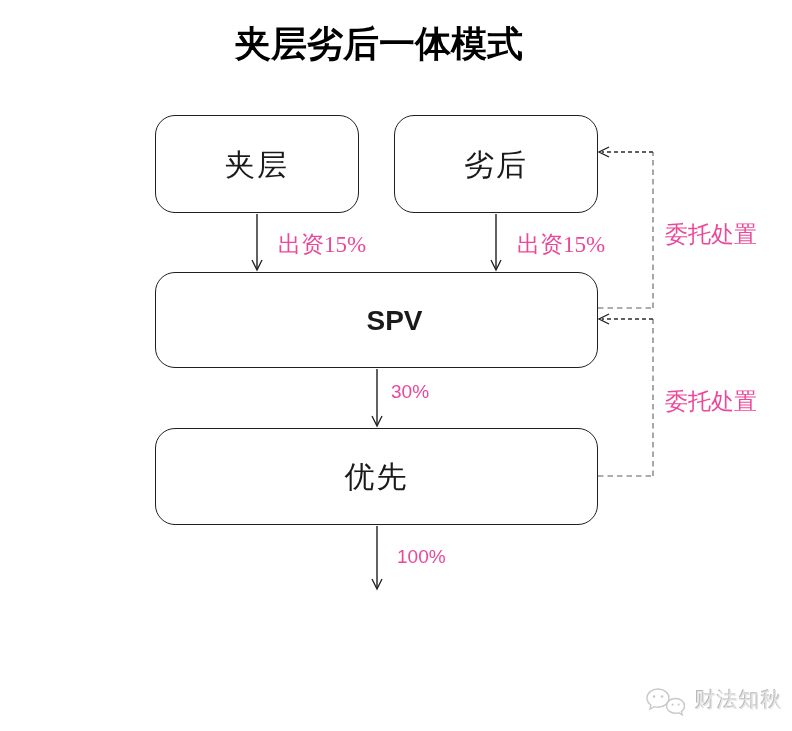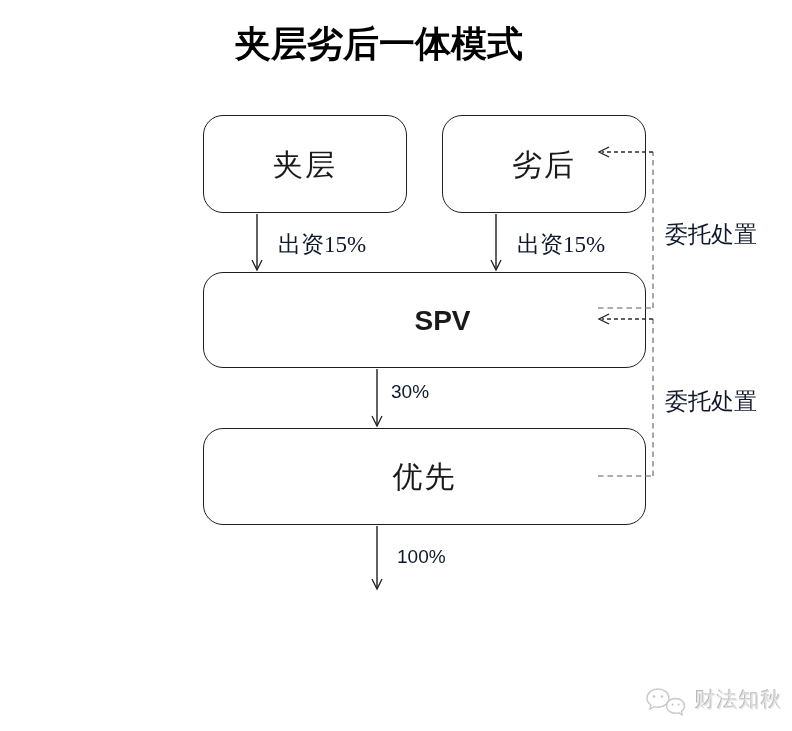--- a/index.html
+++ b/index.html
@@ -34,21 +34,20 @@
   .node{
     position:absolute;
     border:1.5px solid var(--line);
     border-radius:20px;
     background:#fff;
     display:flex;
     flex-direction:column;
     align-items:center;
     justify-content:center;
     text-align:center;
-    margin-left:48px;
   }
   .node .nlabel{
     font-size:30px;
     letter-spacing:2px;
     line-height:37px;
     white-space:nowrap;
   }
   .node-mezzanine{left:155px;top:115px;width:204px;height:98px;}
   .node-subordinate{left:394px;top:115px;width:204px;height:98px;}
   .node-spv{left:155px;top:272px;width:443px;height:96px;padding-left:36px;}
@@ -63,21 +62,21 @@
     pointer-events:none;
   }
   .solid-line{stroke:var(--line);stroke-width:1.4;fill:none;}
   .dash-dark{stroke:var(--dashed-dark);stroke-width:1.3;fill:none;stroke-dasharray:4 3;}
   .dash-gray{stroke:var(--dashed-gray);stroke-width:1.6;fill:none;stroke-dasharray:5.5 4;}
   .head{stroke:var(--line);stroke-width:1.3;fill:none;}
   .edge-label{
     position:absolute;
     font-size:23px;
     white-space:nowrap;
-    color:#0f172a;
+    color:#ec4899;
   }
   .edge-label.num{
     font-family:"Liberation Sans","DejaVu Sans",sans-serif;
     font-size:19px;
   }
   .watermark{
     position:absolute;
     left:644px;top:686px;
     display:flex;gap:7px;
   }

